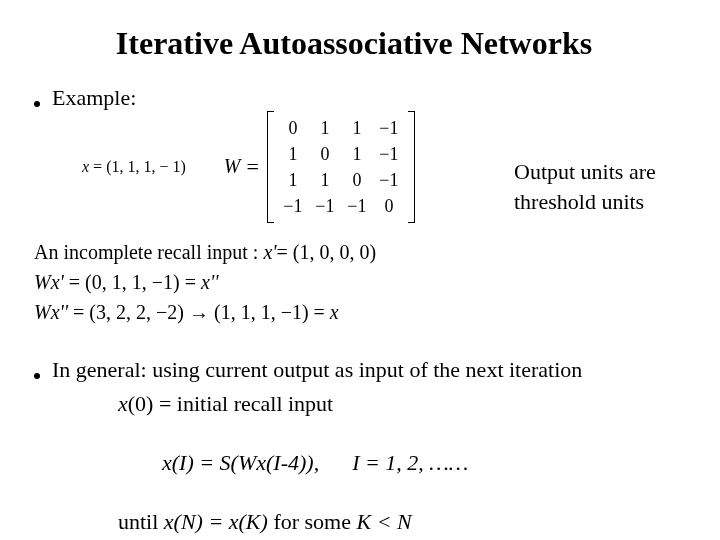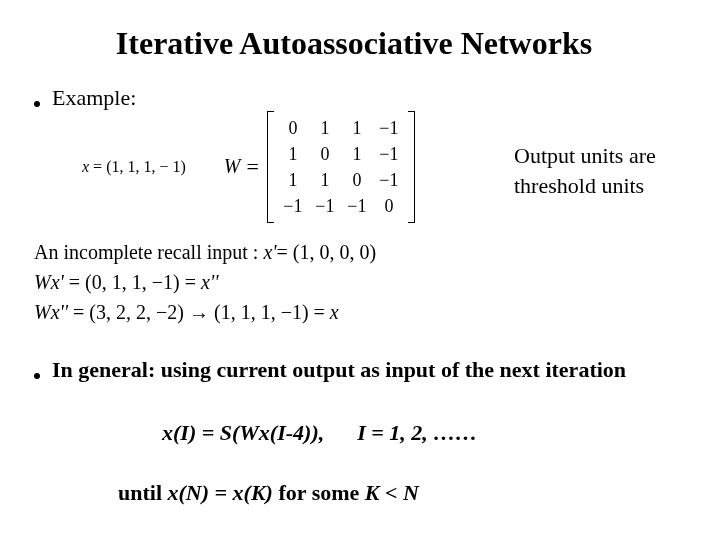--- a/index.html
+++ b/index.html
@@ -118,33 +118,32 @@
     font-size: 18px;
     padding: 4px 2px;
   }
   .matrix-body span {
     text-align: center;
     line-height: 26px;
   }
   .side-note {
     position: absolute;
     left: 480px;
-    top: 24px;
+    top: 40px;
     font-size: 22px;
     width: 200px;
   }
   .recall-block {
     margin-top: 14px;
     font-size: 20px;
     line-height: 1.5;
   }
   .recall-block .var { font-style: italic; }
   .general-block {
     margin-top: 28px;
-    font-weight: bold;
   }
   .sub-lines {
     margin-left: 84px;
     font-size: 22px;
     line-height: 1.35;
   }
   .sub-lines .var { font-style: italic; }
 </style>
 </head>
 <body>
@@ -213,20 +212,23 @@
       <span class="var">Wx''</span><span> = (3, 2, 2, −2) → (1, 1, 1, −1) = </span><span class="var">x</span>
     </div>
   </div>
 
   <div class="general-block">
     <div class="bullet">
       <div class="dot"></div>
       <div>In general: using current output as input of the next iteration</div>
     </div>
     <div class="sub-lines">
+      <div>
+        <span class="var">x</span><span>(0) = initial recall input</span>
+      </div>
       <div style="white-space:pre;">
         <span class="var">x(I) = S(Wx(I-4)),      I = 1, 2, ……</span>
       </div>
       <div>
         <span>until </span><span class="var">x(N) = x(K)</span><span>  for some </span><span class="var">K &lt; N</span>
       </div>
     </div>
   </div>
 
 </div>

